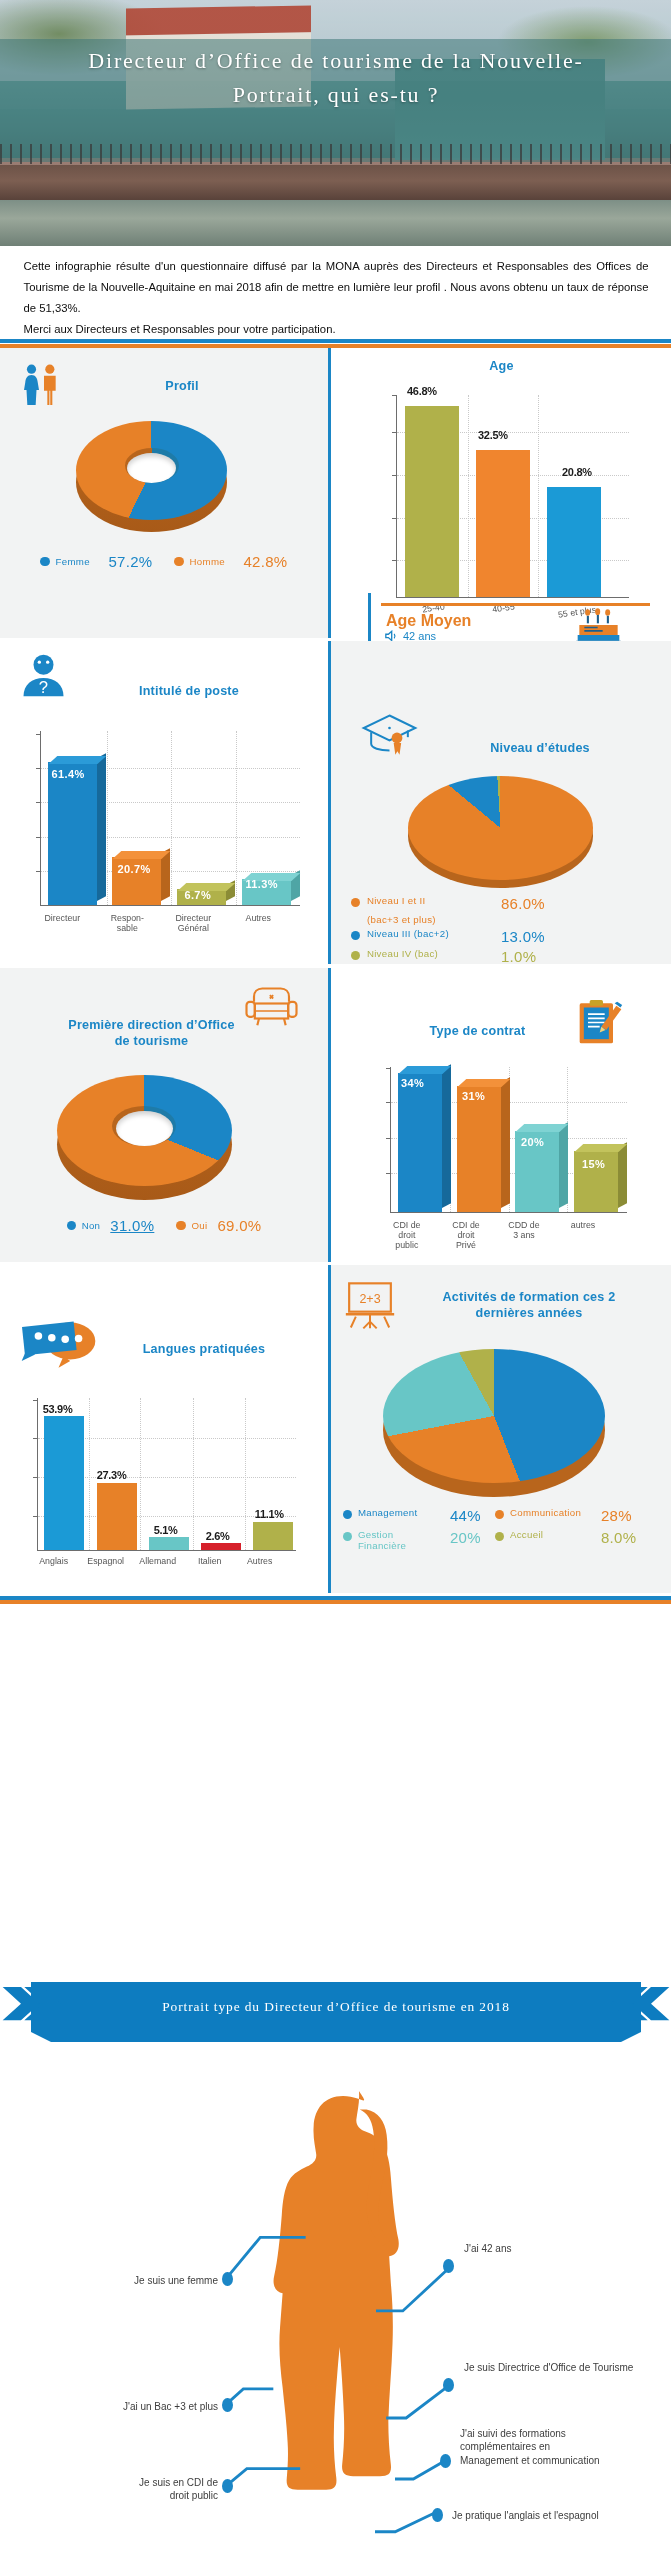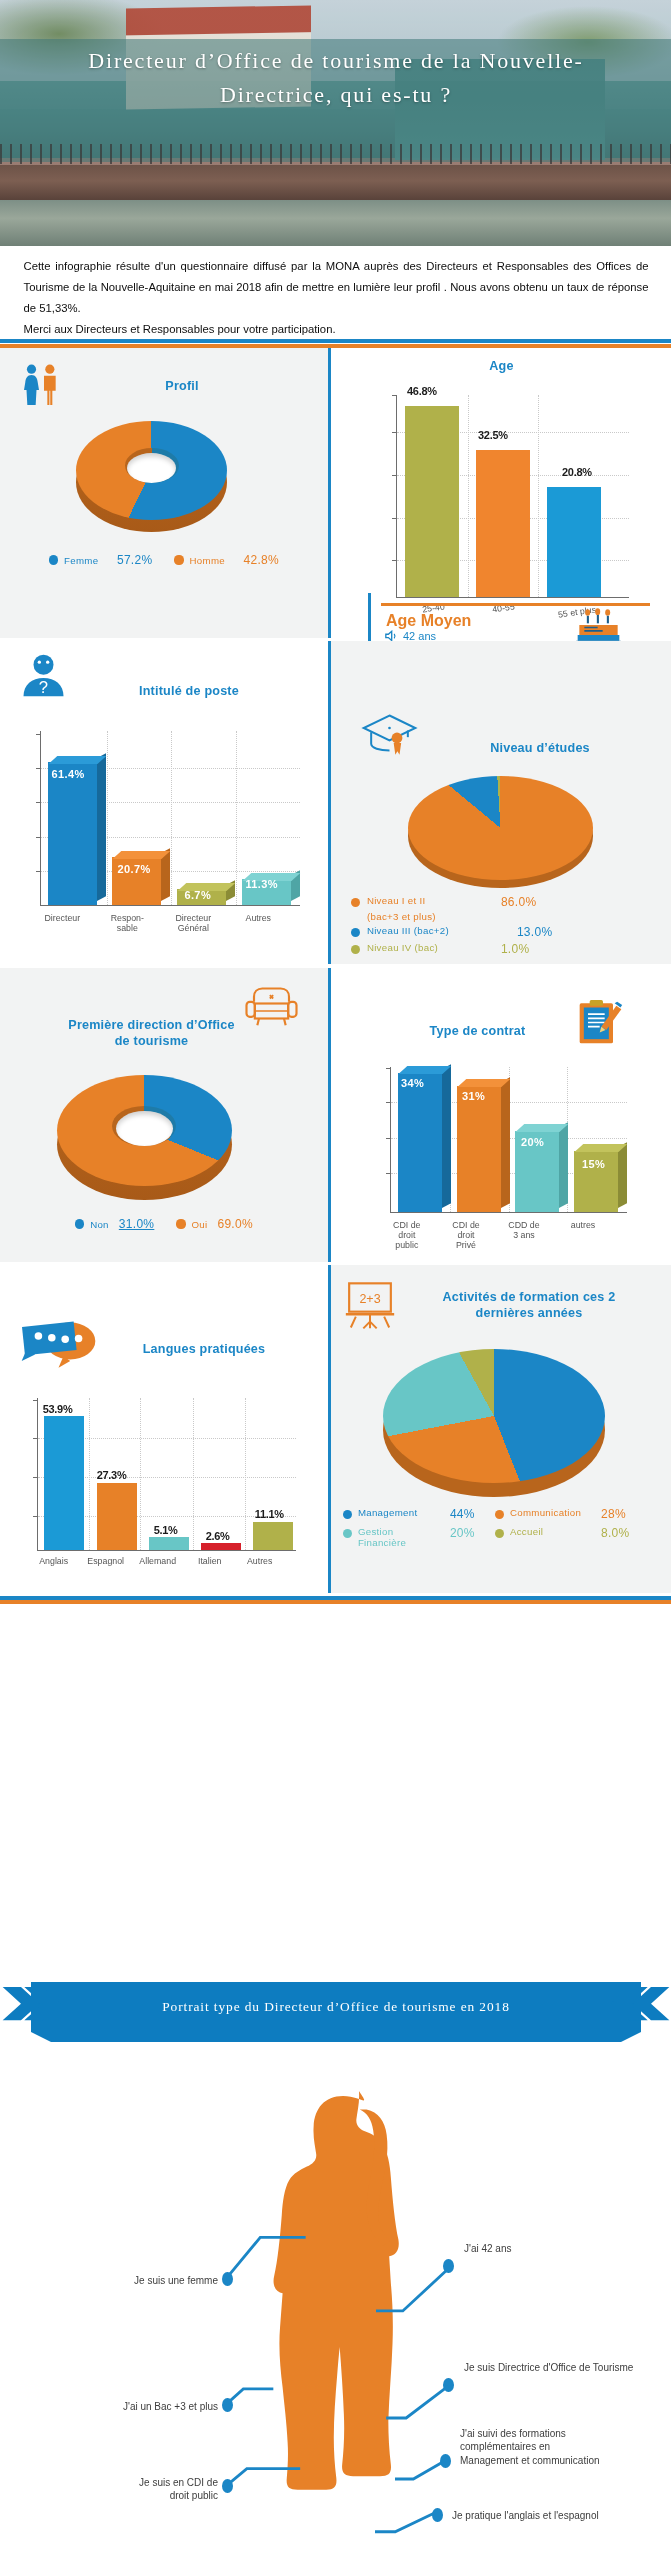--- a/index.html
+++ b/index.html
@@ -105,21 +105,21 @@
   }
   .donut-hole{
     position:absolute; border-radius:50%; background:#ffffff;
     box-shadow: inset 0 3.4px 5px rgba(0,0,0,.18);
   }
   .donut-hole-top{ position:absolute; border-radius:50%; }
 
   .legend-row{ display:flex; align-items:center; justify-content:center; gap:5px; }
   .dot{ width:9.2px; height:9.2px; border-radius:50%; display:inline-block; }
   .legend-label{ font-size:9.7px; letter-spacing:0.3px; font-family:"Liberation Sans",sans-serif; }
-  .legend-val{ font-size:12px; letter-spacing:0.3px; }
+  .legend-val{ font-size:15px; letter-spacing:0.3px; }
 
   
   .chart{ position:absolute; }
   .plot{ position:absolute; border-left:1.3px solid #6d6d6d; border-bottom:1.3px solid #6d6d6d; }
   .gridv{ position:absolute; top:0; bottom:0; width:0; border-left:0.8px dotted #c9c9c9; }
   .gridh{ position:absolute; left:0; right:0; height:0; border-top:0.8px dotted #c9c9c9; }
   .tick{ position:absolute; left:-5px; width:5px; height:0; border-top:1.3px solid #6d6d6d; }
   .bar{ position:absolute; bottom:0; }
   .bar-lbl{ position:absolute; font-size:11px; font-weight:bold; color:#1b1b1b;
             font-family:"Liberation Sans",sans-serif; letter-spacing:-0.3px; white-space:nowrap;}
@@ -179,21 +179,21 @@
   <div class="hero">
     <div class="hero-photo"></div>
     <div class="hero-house"></div>
     <div class="hero-house2"></div>
     <div class="hero-overlay"></div>
     <div class="hero-rail"></div>
     <div class="hero-bridge"></div>
     <div class="hero-water"></div>
     <div class="hero-title">
       <div>Directeur d’Office de tourisme de la Nouvelle-</div>
-      <div>Directrice, qui es-tu ?</div>
+      <div>Portrait, qui es-tu ?</div>
     </div>
   </div>
 
   <div class="intro">
     <p>Cette infographie résulte d'un questionnaire diffusé par la MONA auprès des Directeurs et Responsables des Offices de Tourisme de la Nouvelle-Aquitaine en mai 2018 afin de mettre en lumière leur profil . Nous avons obtenu un taux de réponse de 51,33%.</p>
     <p class="noj">Merci aux Directeurs et Responsables pour votre participation.</p>
   </div>
 
   <div class="bar-blue" style="top:339px;"></div>
   <div class="bar-orange" style="top:344px;"></div>
@@ -359,21 +359,21 @@
     <div style="position:absolute;left:20px;top:254px;width:319px;">
       <div style="display:flex;align-items:flex-start;margin-bottom:1.7px;">
         <span class="dot" style="background:#e78128;margin-right:6.7px;margin-top:2.5px;"></span>
         <span class="legend-label" style="color:#e78128;width:134px;">Niveau I et II</span>
         <span class="legend-val" style="color:#e78128;">86.0%</span>
       </div>
       <div class="legend-label" style="color:#e78128;margin-left:16px;margin-bottom:3.4px;">(bac+3 et plus)</div>
       <div style="display:flex;align-items:flex-start;margin-bottom:3.4px;">
         <span class="dot" style="background:#1b86c6;margin-right:6.7px;margin-top:2.5px;"></span>
         <span class="legend-label" style="color:#1b86c6;width:134px;">Niveau III (bac+2)</span>
-        <span class="legend-val" style="color:#1b86c6;margin-left:16px;">13.0%</span>
+        <span class="legend-val" style="color:#1b86c6;">13.0%</span>
       </div>
       <div style="display:flex;align-items:flex-start;">
         <span class="dot" style="background:#b0b14a;margin-right:6.7px;margin-top:2.5px;"></span>
         <span class="legend-label" style="color:#b0b14a;width:134px;">Niveau IV (bac)</span>
         <span class="legend-val" style="color:#b0b14a;">1.0%</span>
       </div>
     </div>
   </div>
 
   <div class="vdivider" style="left:328px;top:641px;height:323px;"></div>

